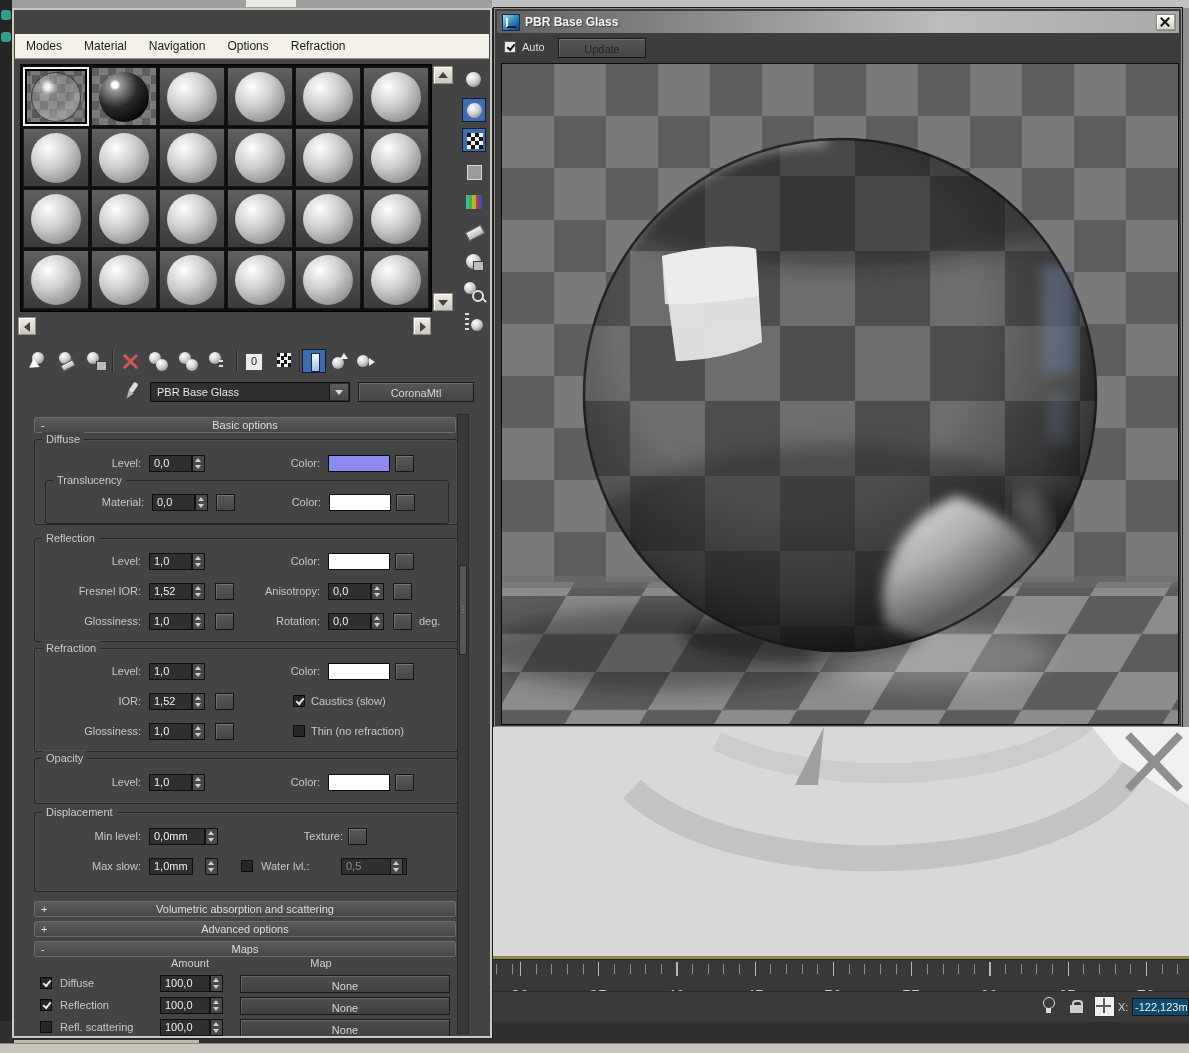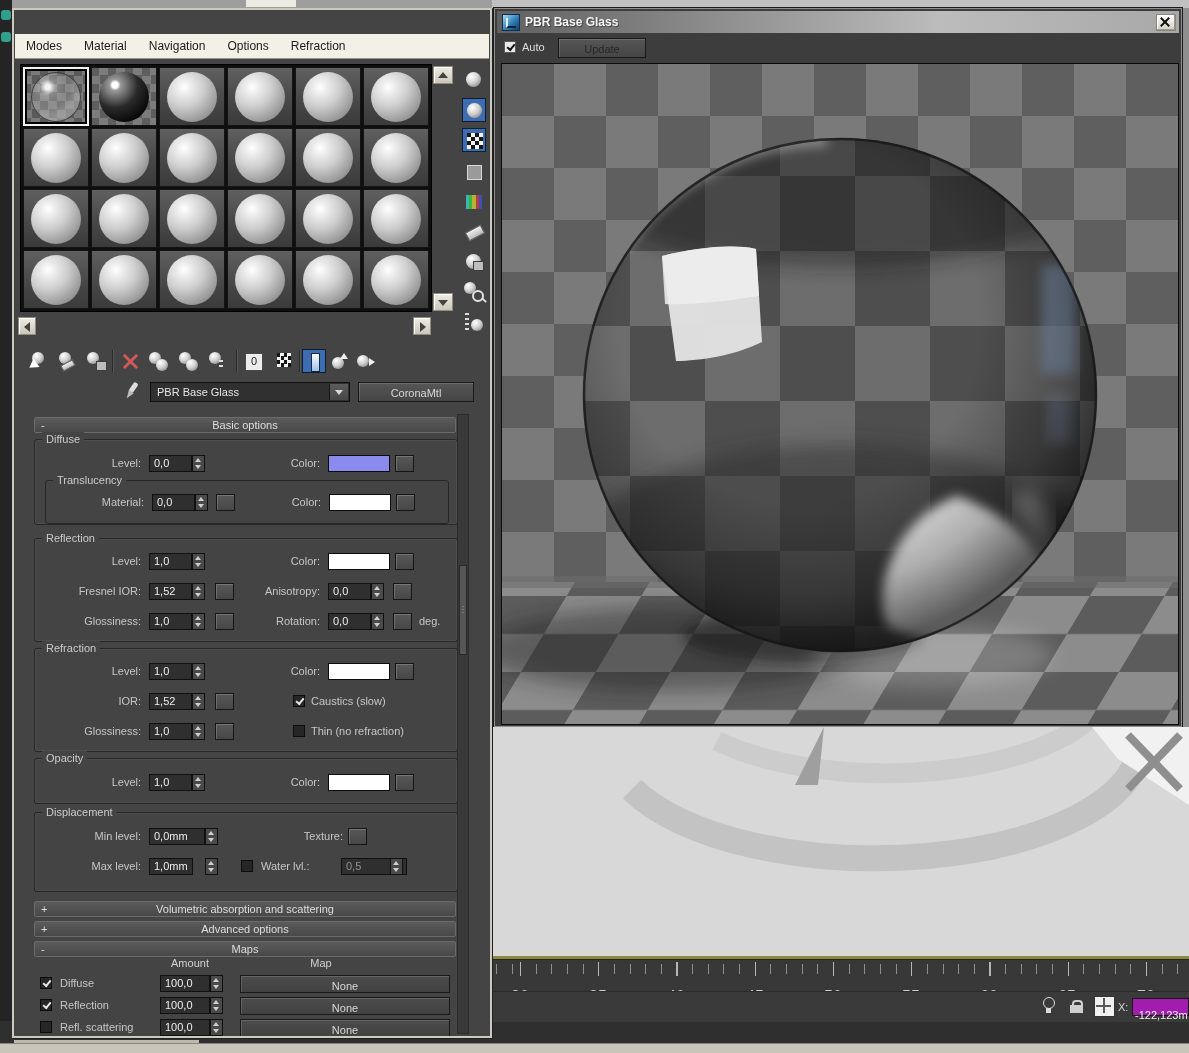--- a/index.html
+++ b/index.html
@@ -117,22 +117,22 @@
   #sb{position:absolute;left:492px;top:991px;width:697px;height:30px;background:#3a3a3a;border-top:1px solid #2a2a2a}
   .bulb{position:absolute;left:550px;top:5px;width:13px;height:17px}
   .bulb::before{content:"";position:absolute;left:1px;top:0;width:10px;height:10px;border:1px solid #dcdcdc;border-radius:50%}
   .bulb::after{content:"";position:absolute;left:4px;top:11px;width:5px;height:5px;background:#dcdcdc}
   .lock{position:absolute;left:578px;top:8px;width:13px;height:13px}
   .lock::before{content:"";position:absolute;left:2px;top:0;width:7px;height:7px;border:2px solid #cfcfcf;border-bottom:none;border-radius:4px 4px 0 0}
   .lock::after{content:"";position:absolute;left:0;top:5px;width:13px;height:8px;background:#cfcfcf}
   .gizmo{position:absolute;left:602px;top:4px;width:19px;height:19px;background:#f0f0f0;border:1px solid #333}
   .gizmo::before{content:"";position:absolute;left:8px;top:1px;width:2px;height:15px;background:#5a5a5a}
   .gizmo::after{content:"";position:absolute;left:1px;top:8px;width:15px;height:2px;background:#5a5a5a}
-  .xfield{position:absolute;left:640px;top:6px;width:57px;height:18px;background:#a21caf;border:1px solid #161616;color:#f0f0f0;
-          line-height:16px;padding:8px 2px;box-sizing:border-box;white-space:nowrap}
+  .xfield{position:absolute;left:640px;top:6px;width:57px;height:18px;background:#0c4a6e;border:1px solid #161616;color:#f0f0f0;
+          line-height:16px;padding:0 2px;box-sizing:border-box;white-space:nowrap}
   
   #topstrip-l{position:absolute;left:0;top:0;width:492px;height:8px;background:#9e9e9e}
   #topstrip-r{position:absolute;left:492px;top:0;width:697px;height:8px;background:#c0c0c0}
   #topbox{position:absolute;left:246px;top:0;width:50px;height:7px;background:#eceae4}
   #leftsliver{position:absolute;left:0;top:0;width:12px;height:1053px;background:#242424}
   .tealdot{position:absolute;left:1px;width:10px;height:10px;border-radius:3px;background:#2fa08c}
   #belowstrip{position:absolute;left:0;top:1021px;width:1189px;height:22px;background:#2f2f2f}
   #timeslider{position:absolute;left:14px;top:1040px;width:185px;height:6px;background:#bdb9ae}
   #taskbar{position:absolute;left:0;top:1043px;width:1189px;height:10px;background:#c9c5ba;border-top:1px solid #89857a}
   #rightsliver{position:absolute;left:1182px;top:8px;width:7px;height:719px;background:#8f8f8f}
@@ -511,21 +511,21 @@
       </div>
 
       <div class="grp" style="left:2px;top:398px;width:422px;height:78px">
         <span class="gt">Displacement</span>
         <span class="lb rt" style="left:6px;top:15px;width:100px">Min level:</span>
         <span class="fld" style="left:114px;top:15px;width:56px">0,0mm</span>
         <span class="ud" style="left:170px;top:15px"></span>
         <span class="lb rt" style="left:224px;top:15px;width:84px">Texture:</span>
         <span class="mbtn" style="left:313px;top:15px"></span>
 
-        <span class="lb rt" style="left:6px;top:45px;width:100px">Max level:</span>
+        <span class="lb rt" style="left:6px;top:45px;width:100px">Max slow:</span>
         <span class="fld" style="left:114px;top:45px;width:44px">1,0mm</span>
         <span class="ud" style="left:170px;top:45px"></span>
         <span class="cb" style="left:206px;top:47px"></span>
         <span class="lb" style="left:226px;top:45px">Water lvl.:</span>
         <span class="fld dim" style="left:306px;top:45px;width:66px">0,5</span>
         <span class="ud" style="left:355px;top:45px"></span>
       </div>
 
       <div class="roll" style="left:2px;top:487px;width:422px">
         <span class="st">+</span>

